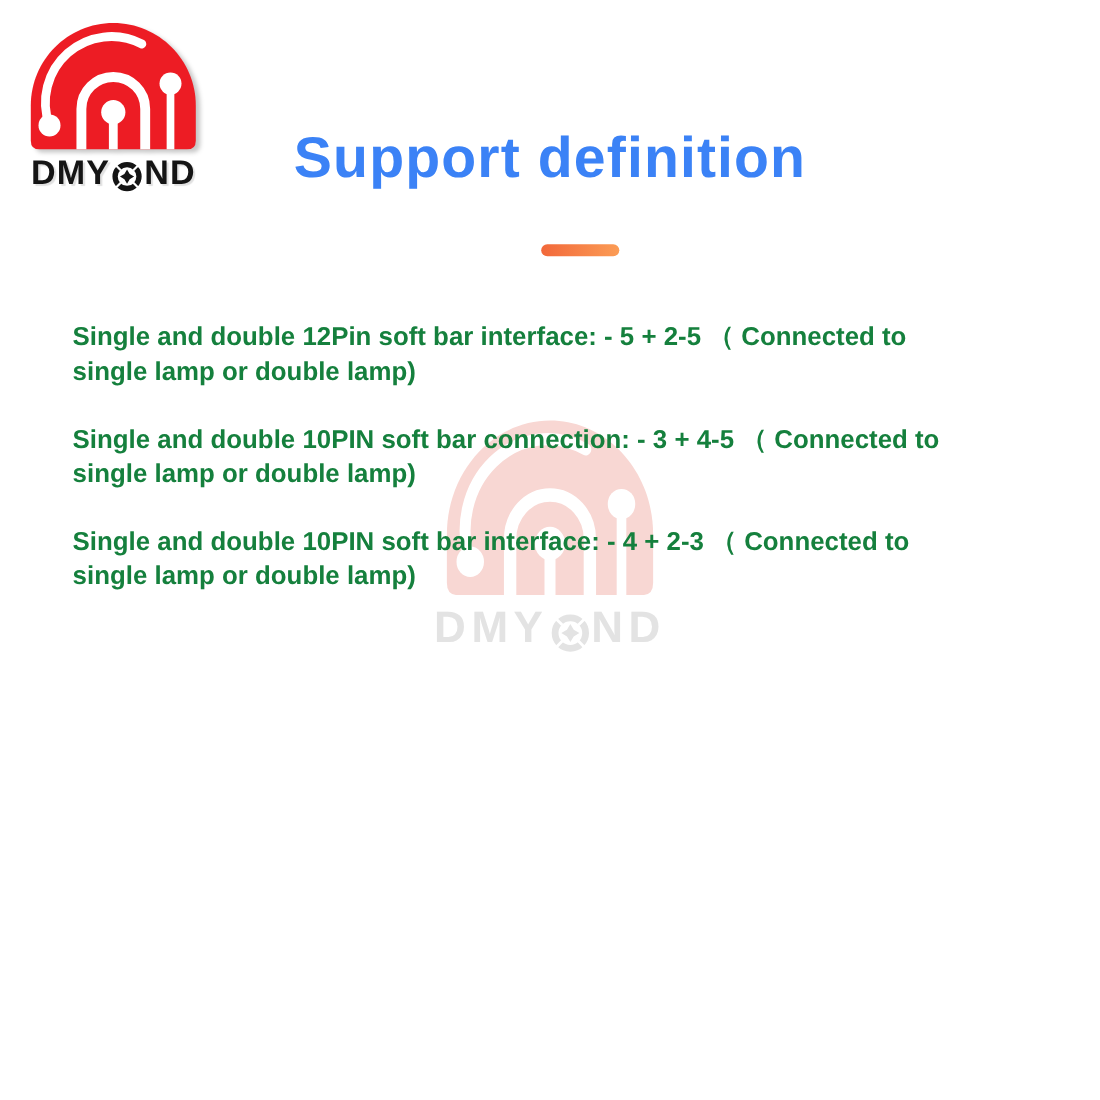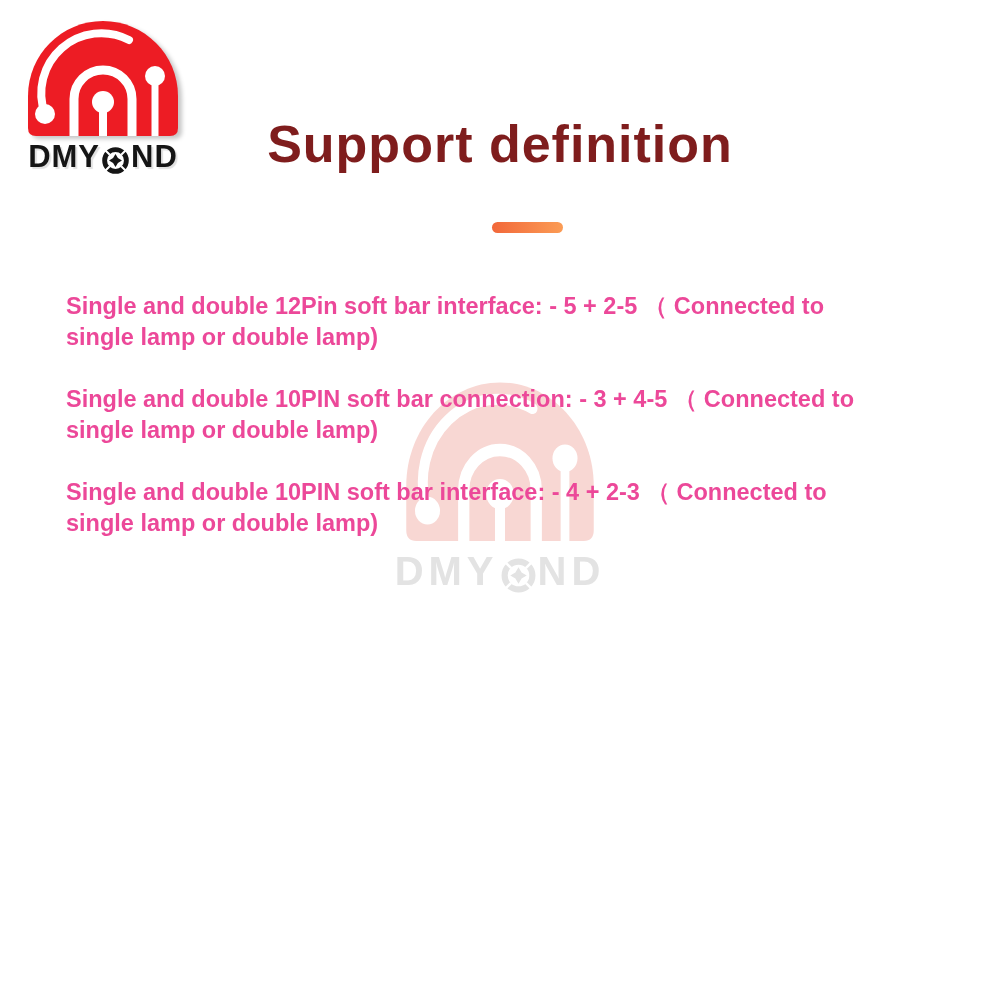--- a/index.html
+++ b/index.html
@@ -39,39 +39,39 @@
     display: flex; flex-direction: column; align-items: center;
     z-index: 0;
   }
   .watermark .wordmark { font-size: 40px; letter-spacing: 5px; margin-top: 8px; text-shadow: none; }
 
   
   .page-title {
     position: absolute; left: 0; right: 0; top: 112px;
     text-align: center;
     font-size: 52px; line-height: 64px; font-weight: bold;
-    color: #7f1d1d; letter-spacing: 1px;
+    color: #3b82f6; letter-spacing: 1px;
     z-index: 1;
   }
   .title-divider {
     position: absolute; left: 492px; top: 222px;
     width: 71px; height: 11px; border-radius: 6px;
     background: linear-gradient(90deg, #f2683a, #fb9c55);
     z-index: 1;
   }
 
   
   .support-list {
     position: absolute; left: 66px; top: 291px; width: 912px;
     z-index: 1;
   }
   .support-list p {
     margin: 0 0 32px 0;
     font-size: 23.5px; line-height: 30.5px; font-weight: bold;
-    color: #ec4899;
+    color: #15803d;
     white-space: pre-line;
   }
 </style>
 </head>
 <body>
 
 <div class="page">
 
   <div class="watermark logo logo--watermark">
     <svg class="dome" width="190" height="160" viewBox="0 0 152 116" preserveAspectRatio="none" aria-hidden="true">

